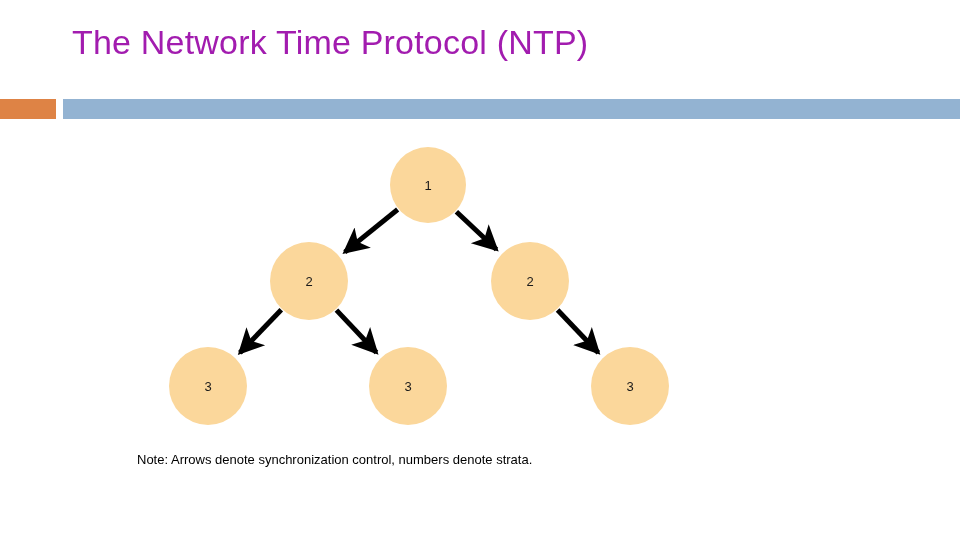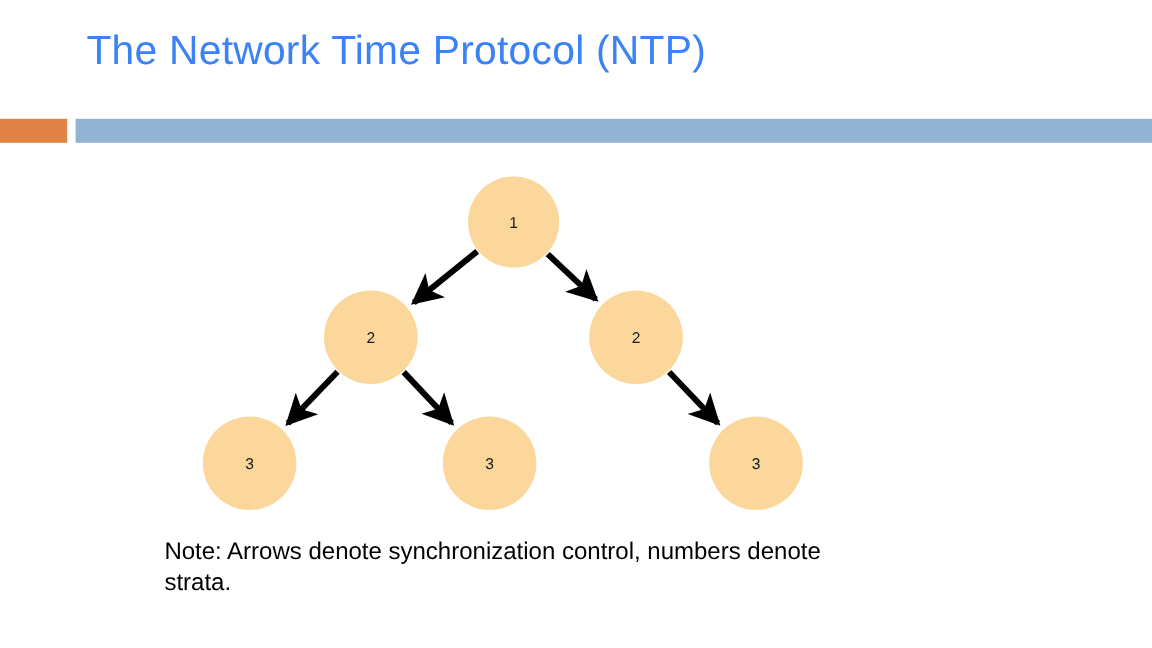--- a/index.html
+++ b/index.html
@@ -74,29 +74,29 @@
     font-size: 13px;
     fill: #1a1a1a;
   }
 
   
   #note {
     position: absolute;
     left: 137px;
     top: 447px;
     width: 570px;
-    font-size: 20px;
+    font-size: 13px;
     line-height: 26px;
     color: #000000;
   }
 </style>
 </head>
 <body style="background: rgb(255, 255, 255);">
 
-<div id="slide-title" style="color: #3b82f6;">The Network Time Protocol (NTP)</div>
+<div id="slide-title" style="color: #a21caf;">The Network Time Protocol (NTP)</div>
 
 <div id="title-rule">
   <div class="accent-block" style="background: rgb(222, 131, 69);"></div>
   <div class="rule-bar" style="background: rgb(147, 179, 210);"></div>
 </div>
 
 <div id="diagram">
   <svg width="960" height="540" viewBox="0 0 960 540" xmlns="http://www.w3.org/2000/svg">
     <defs>
       <marker id="ah" markerWidth="6" markerHeight="6" refX="4.6" refY="3" orient="auto" markerUnits="strokeWidth">

